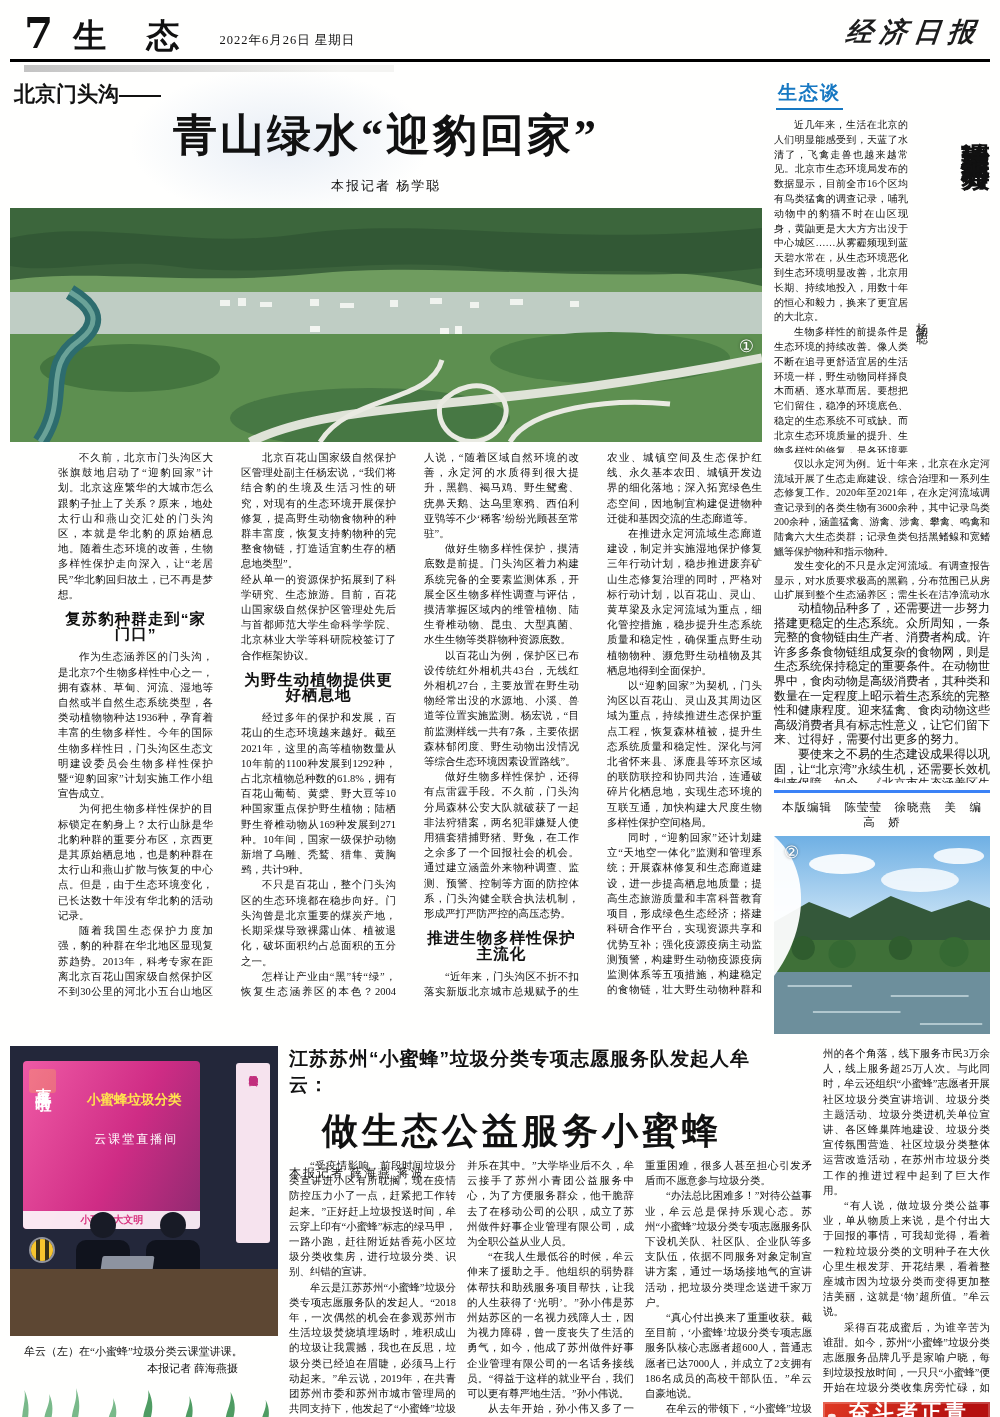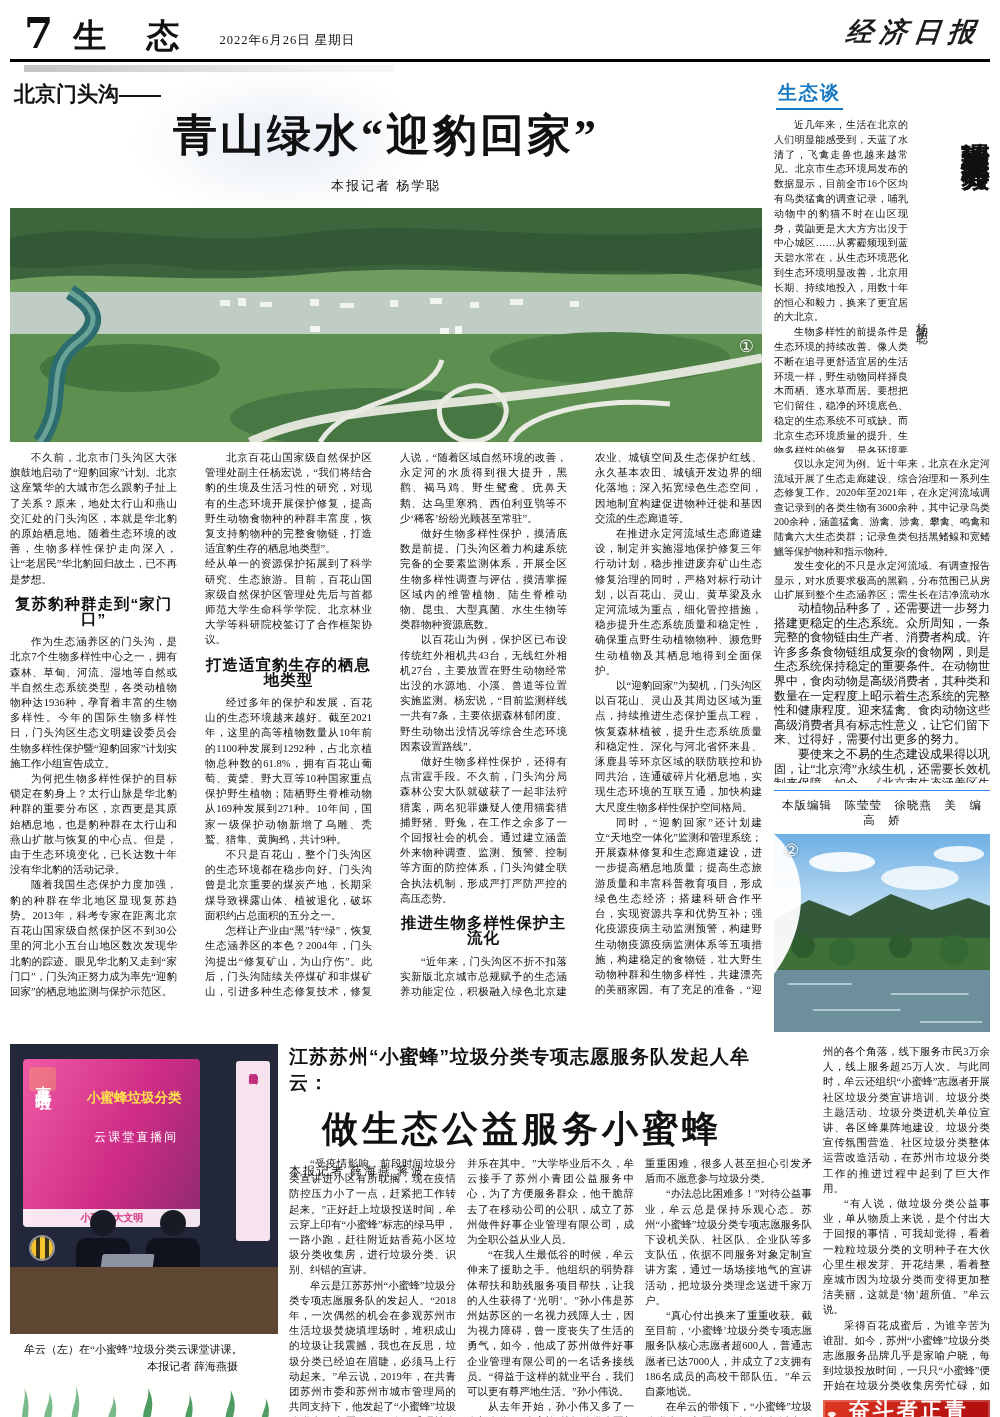--- a/index.html
+++ b/index.html
@@ -27,21 +27,21 @@
   .kicker{position:absolute;left:4px;top:2px;font-size:21px;font-weight:700;
           font-family:"Liberation Sans",sans-serif;}
   .main-headline{position:relative;text-align:center;padding-top:28px;font-size:44px;font-weight:900;
           letter-spacing:3px;font-family:Liberation Serif, serif;}
   .main-byline{position:relative;text-align:center;margin-top:12px;font-size:13px;letter-spacing:2px;}
   
   .photo1{height:234px;position:relative;overflow:hidden;margin-top:4px;}
   .photo1 svg,.photo2 svg{display:block;width:100%;height:100%;}
   .photo2{height:198px;position:relative;overflow:hidden;margin-top:6px;}
   
-  .body-cols{display:flex;gap:28px;height:548px;margin-top:8px;}
+  .body-cols{display:flex;gap:28px;height:548px;margin-top:8px;margin-left:48px;}
   .tcol{flex:1;min-width:0;overflow:hidden;font-size:10.5px;line-height:15.2px;text-align:justify;}
   .para{margin:0;text-indent:2em;}
   .para.cont{text-indent:0;}
   .subhead{margin:9px 0 8px 0;text-align:center;font-size:15.5px;font-weight:900;
            font-family:"Liberation Sans",sans-serif;letter-spacing:1px;}
   .captions{margin-top:12px;font-size:11px;line-height:16.5px;}
   .captions p{margin:0 0 2px 0;}
   .captions b{font-family:"Liberation Sans",sans-serif;}
   
   .sidebar{border-bottom:0;}
@@ -49,21 +49,21 @@
       font-family:"Liberation Sans",sans-serif;border-bottom:2px solid #1778c2;
       padding:0 2px 2px 2px;margin:2px 0 8px 2px;letter-spacing:2px;}
   .side-upper{display:flex;height:335px;overflow:hidden;}
   .s-text{width:134px;flex:none;font-size:10px;line-height:14.8px;text-align:justify;overflow:hidden;}
   .s-author{width:22px;flex:none;writing-mode:vertical-rl;font-size:12px;letter-spacing:5px;
             padding-top:195px;color:#222;}
   .s-headline{flex:1;writing-mode:vertical-rl;font-size:28px;font-weight:900;line-height:1.1;
             font-family:"Liberation Sans",sans-serif;letter-spacing:2px;padding-top:2px;}
   .s-mid{height:142px;overflow:hidden;font-size:10px;line-height:14.6px;text-align:justify;margin-top:4px;}
   .s-bottom{height:182px;overflow:hidden;font-size:12px;line-height:14.6px;text-align:justify;margin-top:2px;}
-  .s-editors{border-top:1px solid #3b82f6;margin-top:7px;padding-top:7px;text-align:center;
+  .s-editors{border-top:3px solid #3b82f6;margin-top:7px;padding-top:7px;text-align:center;
              font-size:11.5px;letter-spacing:1px;}
   
   .bottom{position:relative;display:flex;gap:11px;margin-top:12px;height:404px;}
   .b-header{position:absolute;left:279px;top:0;width:466px;height:106px;background:#fffffe;z-index:2;}
   .b-kicker{font-size:19px;font-weight:900;font-family:"Liberation Sans",sans-serif;letter-spacing:1px;}
   .b-headline{text-align:center;font-size:36px;font-weight:900;letter-spacing:4px;margin-top:9px;
               font-family:"Liberation Sans",sans-serif;}
   .b-byline{text-align:left;font-size:12px;margin-top:9px;letter-spacing:2px;}
   .b-photo-wrap{width:268px;flex:none;}
   .photo3{height:290px;position:relative;background:#23273a;overflow:hidden;}
@@ -172,21 +172,21 @@
             <p class="para">不久前，北京市门头沟区大张旗鼓地启动了“迎豹回家”计划。北京这座繁华的大城市怎么跟豹子扯上了关系？原来，地处太行山和燕山交汇处的门头沟区，本就是华北豹的原始栖息地。随着生态环境的改善，生物多样性保护走向深入，让“老居民”华北豹回归故土，已不再是梦想。</p>
             <h3 class="subhead">复苏豹种群走到“家门口”</h3>
             <p class="para">作为生态涵养区的门头沟，是北京7个生物多样性中心之一，拥有森林、草甸、河流、湿地等自然或半自然生态系统类型，各类动植物物种达1936种，孕育着丰富的生物多样性。今年的国际生物多样性日，门头沟区生态文明建设委员会生物多样性保护暨“迎豹回家”计划实施工作小组宣告成立。</p>
             <p class="para">为何把生物多样性保护的目标锁定在豹身上？太行山脉是华北豹种群的重要分布区，京西更是其原始栖息地，也是豹种群在太行山和燕山扩散与恢复的中心点。但是，由于生态环境变化，已长达数十年没有华北豹的活动记录。</p>
             <p class="para">随着我国生态保护力度加强，豹的种群在华北地区显现复苏趋势。2013年，科考专家在距离北京百花山国家级自然保护区不到30公里的河北小五台山地区数次发现华北豹的踪迹。眼见华北豹又走到“家门口”，门头沟正努力成为率先“迎豹回家”的栖息地监测与保护示范区。</p>
             <p class="para">门头沟是连接太行山和燕山的枢纽，也是京津冀协作开展豹种群保护和恢复的关键点。位于清水镇和斋堂镇境内的北京百花山国家级自然保护区，素有“华北天然动植物园”的美誉。总面积达2.17万公顷，也是北京面积最大的自然保护区。多年来，百花山管理处通过引进先进的技术与设施，全方位、24小时动态监控，珍稀动植物得到了有效保护。保护区已</p>
           </div>
         <div class="tcol">
             <p class="para">北京百花山国家级自然保护区管理处副主任杨宏说，“我们将结合豹的生境及生活习性的研究，对现有的生态环境开展保护修复，提高野生动物食物种的种群丰富度，恢复支持豹物种的完整食物链，打造适宜豹生存的栖息地类型”。</p>
             <p class="para cont">经从单一的资源保护拓展到了科学研究、生态旅游。目前，百花山国家级自然保护区管理处先后与首都师范大学生命科学学院、北京林业大学等科研院校签订了合作框架协议。</p>
-            <h3 class="subhead">打造适宜豹生存的栖息地类型</h3>
+            <h3 class="subhead">为野生动植物提供更好栖息地</h3>
             <p class="para">经过多年的保护和发展，百花山的生态环境越来越好。截至2021年，这里的高等植物数量从10年前的1100种发展到1292种，占北京植物总种数的61.8%，拥有百花山葡萄、黄檗、野大豆等10种国家重点保护野生植物；陆栖野生脊椎动物从169种发展到271种。10年间，国家一级保护动物新增了乌雕、秃鹫、猎隼、黄胸鹀，共计9种。</p>
             <p class="para">不只是百花山，整个门头沟区的生态环境都在稳步向好。门头沟曾是北京重要的煤炭产地，长期采煤导致裸露山体、植被退化，破坏面积约占总面积的五分之一。</p>
             <p class="para">怎样让产业由“黑”转“绿”，恢复生态涵养区的本色？2004年，门头沟提出“修复矿山，为山疗伤”。此后，门头沟陆续关停煤矿和非煤矿山，引进多种生态修复技术，修复废弃矿山地、砂石坑、道路边坡，恢复林地、草甸……</p>
             <p class="para">门头沟于2017年至2018年经精准调研确定，需生态修复地块共342处，规划生态修复380多个，其中待生态修复304个，引进生态修复项目76个，仅废弃矿山修复工程，已有近13万方山坡土地复垦。</p>
           </div>
         <div class="tcol">
             <p class="para cont">人说，“随着区域自然环境的改善，永定河的水质得到很大提升，黑鹳、褐马鸡、野生鸳鸯、疣鼻天鹅、达乌里寒鸦、西伯利亚鸮等不少‘稀客’纷纷光顾甚至常驻”。</p>
             <p class="para">做好生物多样性保护，摸清底数是前提。门头沟区着力构建系统完备的全要素监测体系，开展全区生物多样性调查与评估，摸清掌握区域内的维管植物、陆生脊椎动物、昆虫、大型真菌、水生生物等类群物种资源底数。</p>
             <p class="para">以百花山为例，保护区已布设传统红外相机共43台，无线红外相机27台，主要放置在野生动物经常出没的水源地、小溪、兽道等位置实施监测。杨宏说，“目前监测样线一共有7条，主要依据森林郁闭度、野生动物出没情况等综合生态环境因素设置路线”。</p>
             <p class="para">做好生物多样性保护，还得有点雷霆手段。不久前，门头沟分局森林公安大队就破获了一起非法狩猎案，两名犯罪嫌疑人使用猫套猎捕野猪、野兔，在工作之余多了一个回报社会的机会。通过建立涵盖外来物种调查、监测、预警、控制等方面的防控体系，门头沟健全联合执法机制，形成严打严防严控的高压态势。</p>

